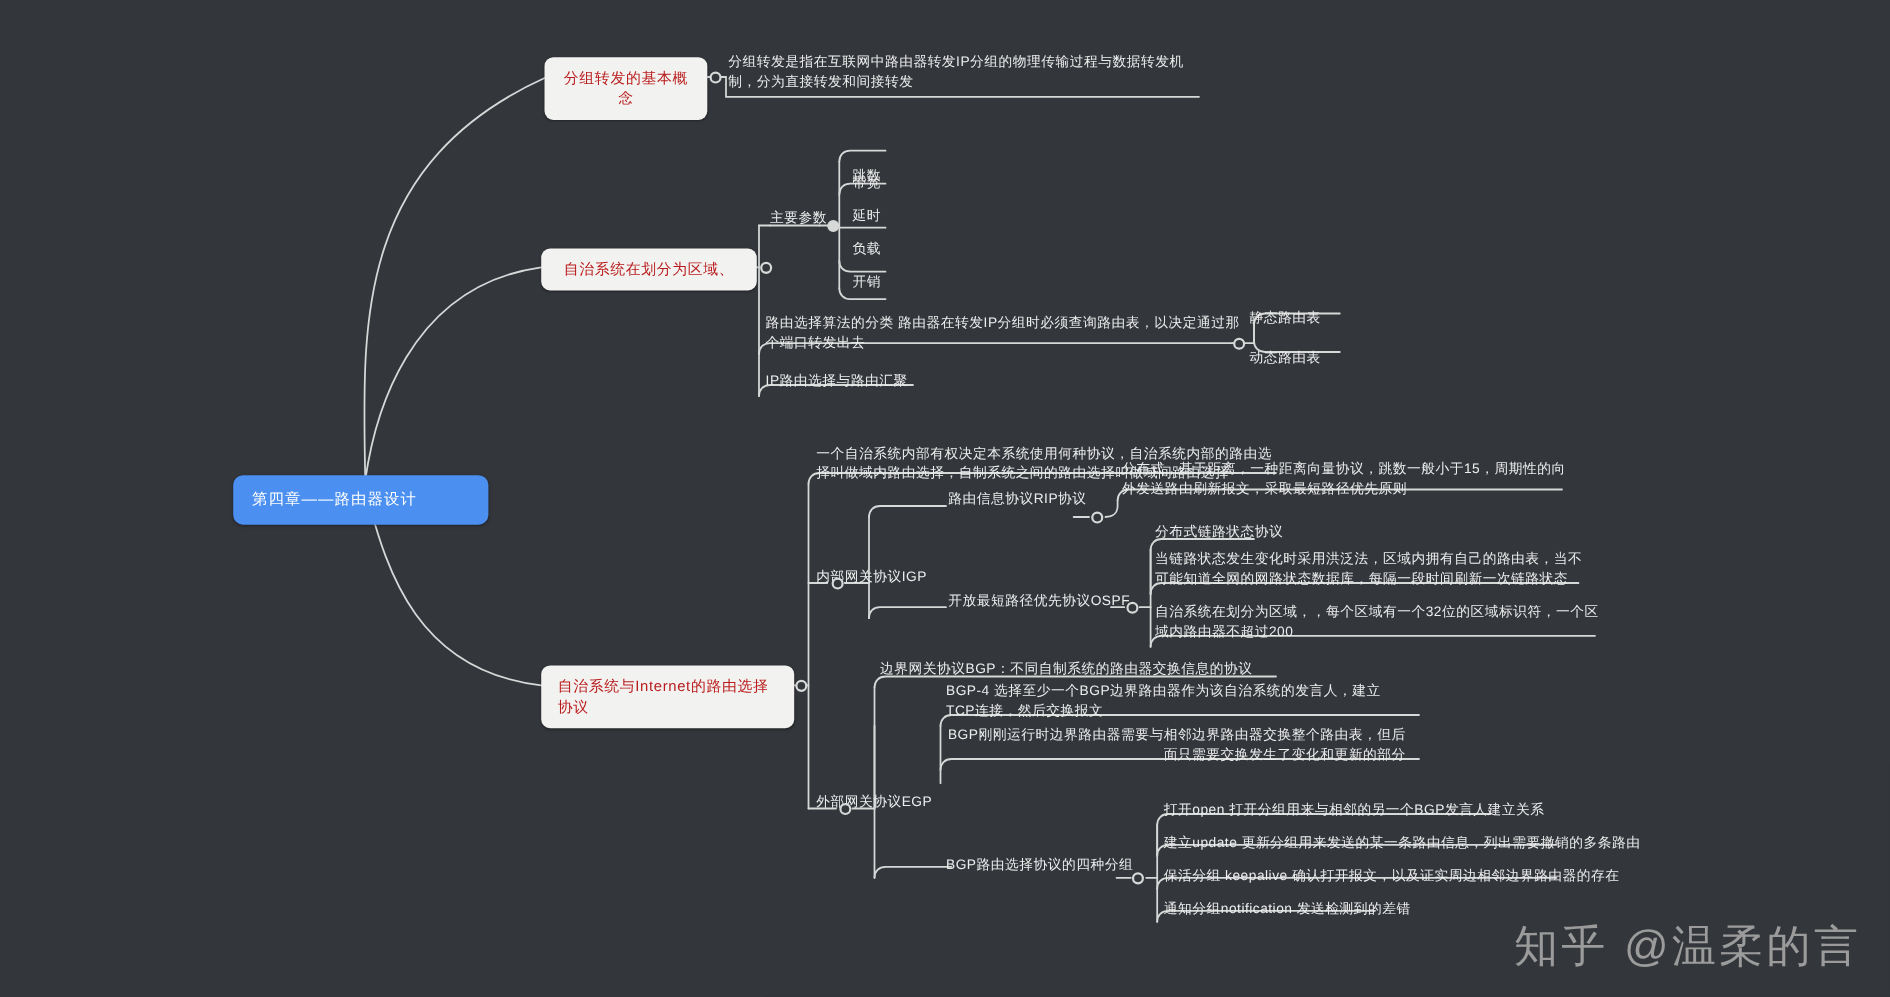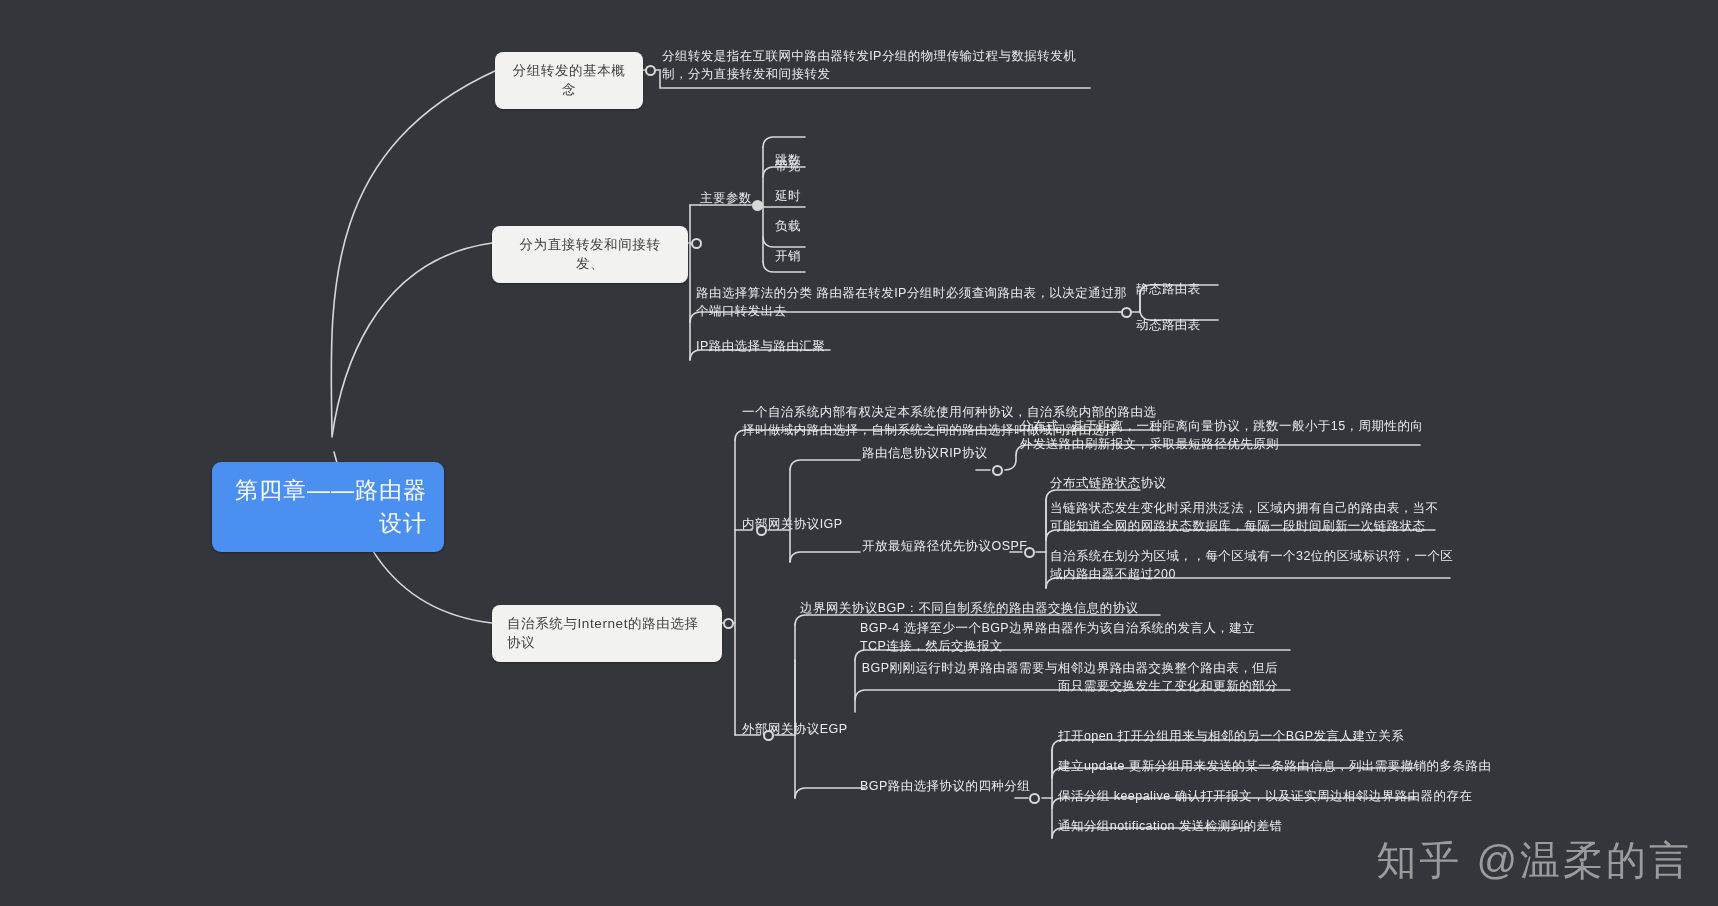--- a/index.html
+++ b/index.html
@@ -28,31 +28,30 @@
     position: absolute;
     box-sizing: border-box;
     white-space: pre-wrap;
     line-height: 1.42;
   }
   
   .root {
     background: #4b8ff0;
     color: #ffffff;
     border-radius: 9px;
-    font-size: 23px;
+    font-size: 14px;
     letter-spacing: 1px;
     padding: 12px 17px 13px 17px;
-    text-align: right;
+    text-align: left;
     box-shadow: 0 1px 3px rgba(0,0,0,.35);
-    margin-top: 30px;
   }
   
   .pill {
     background: #f2f2f0;
-    color: #404040;
+    color: #b91c1c;
     border-radius: 8px;
     font-size: 13.5px;
     padding: 9px 15px 10px 15px;
     letter-spacing: .6px;
     box-shadow: 0 1px 2px rgba(0,0,0,.3);
   }
   
   .txt {
     color: #eceded;
     font-size: 12.5px;
@@ -168,21 +167,21 @@
       <path d="M1052 838 C 1052 832, 1056 828, 1062 828 L 1250 828"></path>
     </g>
   </svg>
 
   <div class="node root" style="left:212px; top:432px; width:232px;">第四章——路由器设计</div>
 
   <div class="node pill" style="left:495px; top:52px; width:148px; text-align:center;">分组转发的基本概念</div>
   <div class="dot" style="left:650px; top:70px;"></div>
   <div class="node txt" style="left:662px; top:48px; width:432px;">分组转发是指在互联网中路由器转发IP分组的物理传输过程与数据转发机制，分为直接转发和间接转发</div>
 
-  <div class="node pill" style="left:492px; top:226px; width:196px; text-align:center;">分为直接转发和间接转发、</div>
+  <div class="node pill" style="left:492px; top:226px; width:196px; text-align:center;">自治系统在划分为区域、</div>
   <div class="dot" style="left:696px; top:243px;"></div>
 
   <div class="node txt" style="left:700px; top:190px;">主要参数</div>
   <div class="dot filled" style="left:757px; top:205px;"></div>
 
   <div class="node txt" style="left:775px; top:128px;margin-top:24px;">跳数</div>
   <div class="node txt" style="left:775px; top:158px;">带宽</div>
   <div class="node txt" style="left:775px; top:188px;">延时</div>
   <div class="node txt" style="left:775px; top:218px;">负载</div>
   <div class="node txt" style="left:775px; top:248px;">开销</div>

